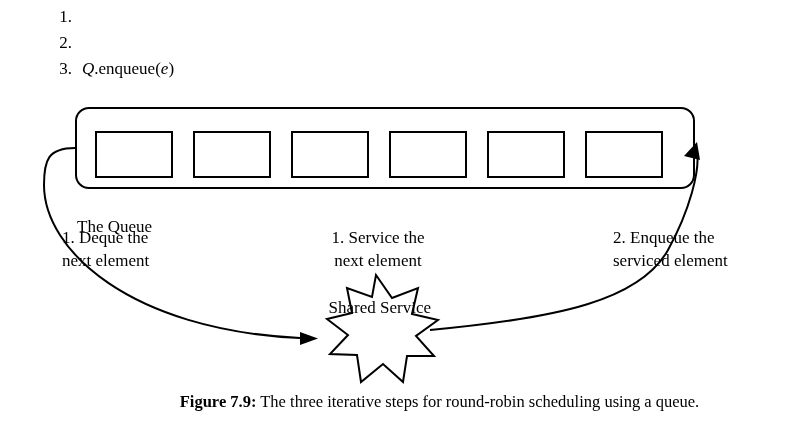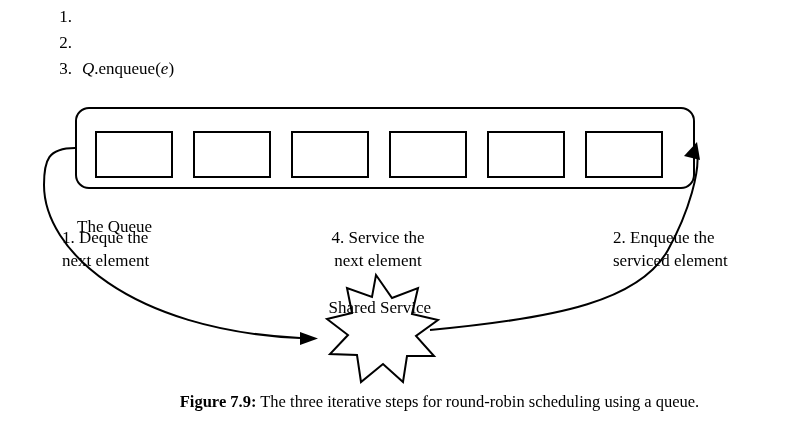--- a/index.html
+++ b/index.html
@@ -153,21 +153,21 @@
     <polygon points="700,160 697,142 684,156" fill="#000"></polygon>
 
     <polygon points="376,275 392,298 418,288 412,314 438,320 416,336 434,356 407,356 403,382 383,364 361,382 357,355 330,354 348,335 327,319 352,313 347,288 372,297" fill="#fff" stroke="#000" stroke-width="2"></polygon>
   </svg>
 
   <div class="starlabel">Shared
 Service</div>
 
   <div class="caption cap1">1. Deque the
 next element</div>
-  <div class="caption cap2">4. Service the
+  <div class="caption cap2">1. Service the
 next element</div>
   <div class="caption cap3">2. Enqueue the
 serviced element</div>
 
   <div class="figcap">
     <b>Figure 7.9:</b><span> The three iterative steps for round-robin scheduling using a queue.</span>
   </div>
 
 </div>
 

